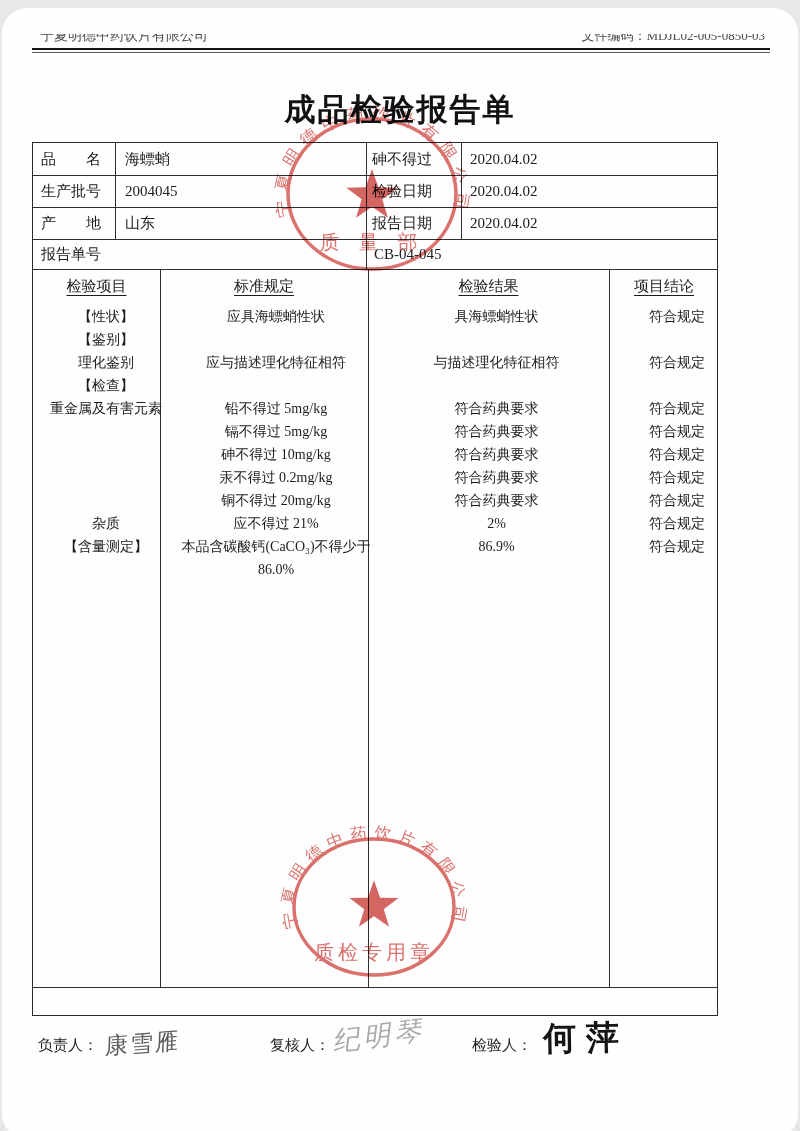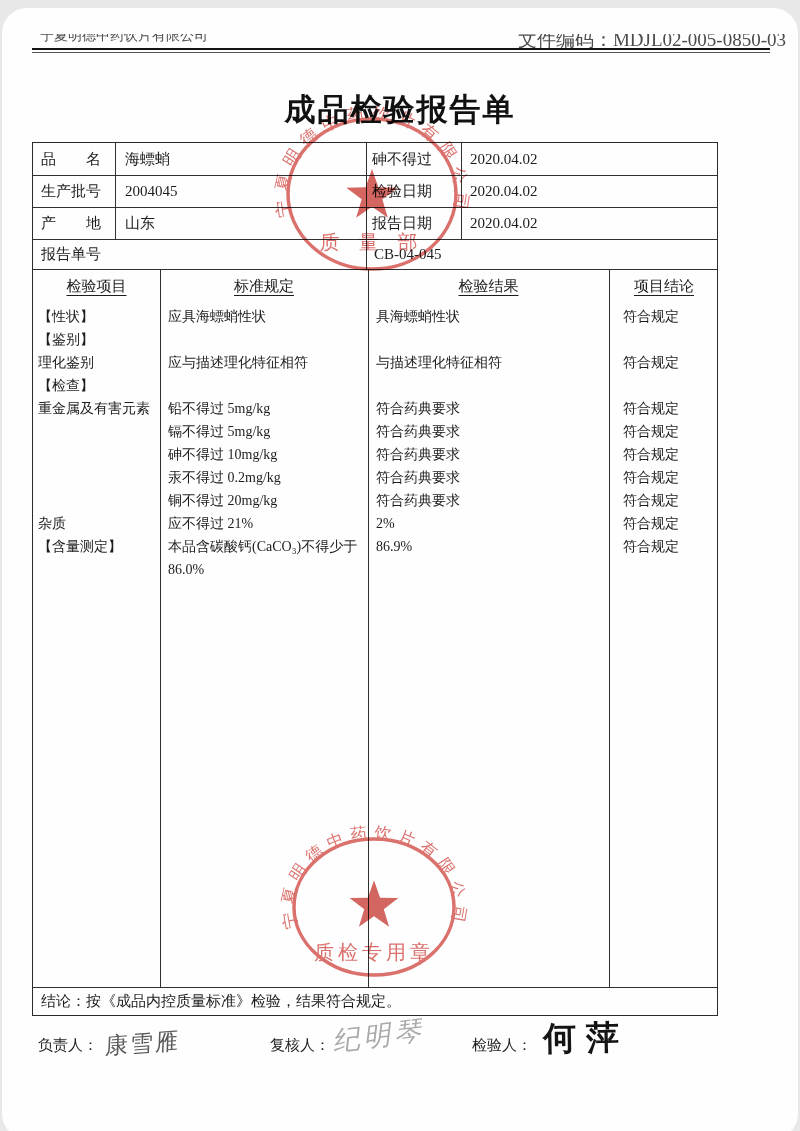--- a/index.html
+++ b/index.html
@@ -8,35 +8,35 @@
     position:relative; width:796px; height:1131px; margin:8px auto;
     background:#fefefe; overflow:hidden;
     font-family:"Liberation Serif","DejaVu Serif",serif;
     color:#1c1c1c;
     border-radius:25px;
   }
   
   .hdr-clip { position:absolute; top:26px; height:15px; overflow:hidden; color:#4b4b4b; }
   .hdr-clip .hdr-txt { position:relative; top:-7px; display:block; white-space:nowrap; }
   .hdr-left  { left:38px;  font-size:14px; }
-  .hdr-right { right:12px; font-size:19px; text-align:center; }
+  .hdr-right { right:33px; font-size:13px; text-align:center; }
   .hdr-rule-a { position:absolute; left:30px; right:28px; top:40px; border-top:2px solid #141414; }
   .hdr-rule-b { position:absolute; left:30px; right:28px; top:44px; border-top:1px solid #555; }
   
   .title { position:absolute; top:81px; left:0; width:100%; text-align:center;
            font-size:31px; font-weight:bold; letter-spacing:2px; color:#111; }
   
   .tbl { position:absolute; left:30px; top:134px; width:686px; height:874px;
          border:1.5px solid #2b2b2b; font-size:15px; }
   .hline { position:absolute; left:0; width:100%; border-top:1px solid #2f2f2f; }
   .vline { position:absolute; width:0; border-left:1px solid #2f2f2f; }
   .cellt { position:absolute; height:32px; line-height:32px; white-space:nowrap; overflow:visible; }
   .col-head { position:absolute; top:130px; height:26px; line-height:26px; text-align:center;
               text-decoration:underline; text-underline-offset:4px; }
-  .rows { position:absolute; left:0; top:162px; width:100%; }
+  .rows { position:absolute; left:8px; top:162px; width:100%;text-align:center; }
   .brow { position:relative; width:100%; height:23px; line-height:23px; }
   .brow .c { position:absolute; top:0; white-space:nowrap; font-size:14px; }
   .c1 { left:5px;   width:120px; }
   .c2 { left:135px; width:200px; }
   .c3 { left:343px; width:225px; }
   .c4 { left:590px; width:92px; }
   .concl { position:absolute; left:0; top:844px; width:100%; height:30px; line-height:29px;
            padding-left:8px; font-size:15px; white-space:nowrap; }
   
   .stamp { position:absolute; opacity:0.82; mix-blend-mode:multiply; pointer-events:none; }
@@ -183,21 +183,20 @@
   </div>
 
   <div class="brow">
     <span class="c c1"></span>
     <span class="c c2">86.0%</span>
     <span class="c c3"></span>
     <span class="c c4"></span>
   </div>
 </div>
 
-    <div class="concl">结论：按《成品内控质量标准》检验，结果符合规定。</div>
   </div>
 
   <svg class="stamp" style="left:270px; top:91px" width="200" height="190" viewBox="0 0 200 190">
     <ellipse cx="100" cy="95" rx="84" ry="75" fill="none" stroke="#d4524d" stroke-width="3.5"></ellipse>
     <path id="arcTop" d="M 21,121 A 84,75 0 1 1 179,121" fill="none"></path>
     <text font-size="17" letter-spacing="7.5" fill="#d4524d">
       <textPath href="#arcTop" startOffset="50%" text-anchor="middle">宁夏明德中药饮片有限公司</textPath>
     </text>
     <polygon fill="#cc443f" transform="translate(100,97)" points="0,-27 6.4,-8.7 25.7,-8.3 10.3,3.3 15.9,21.8 0,10.8 -15.9,21.8 -10.3,3.3 -25.7,-8.3 -6.4,-8.7"></polygon>
     <text x="100" y="150" text-anchor="middle" font-size="20" letter-spacing="7" fill="#d4524d">质 量 部</text>

